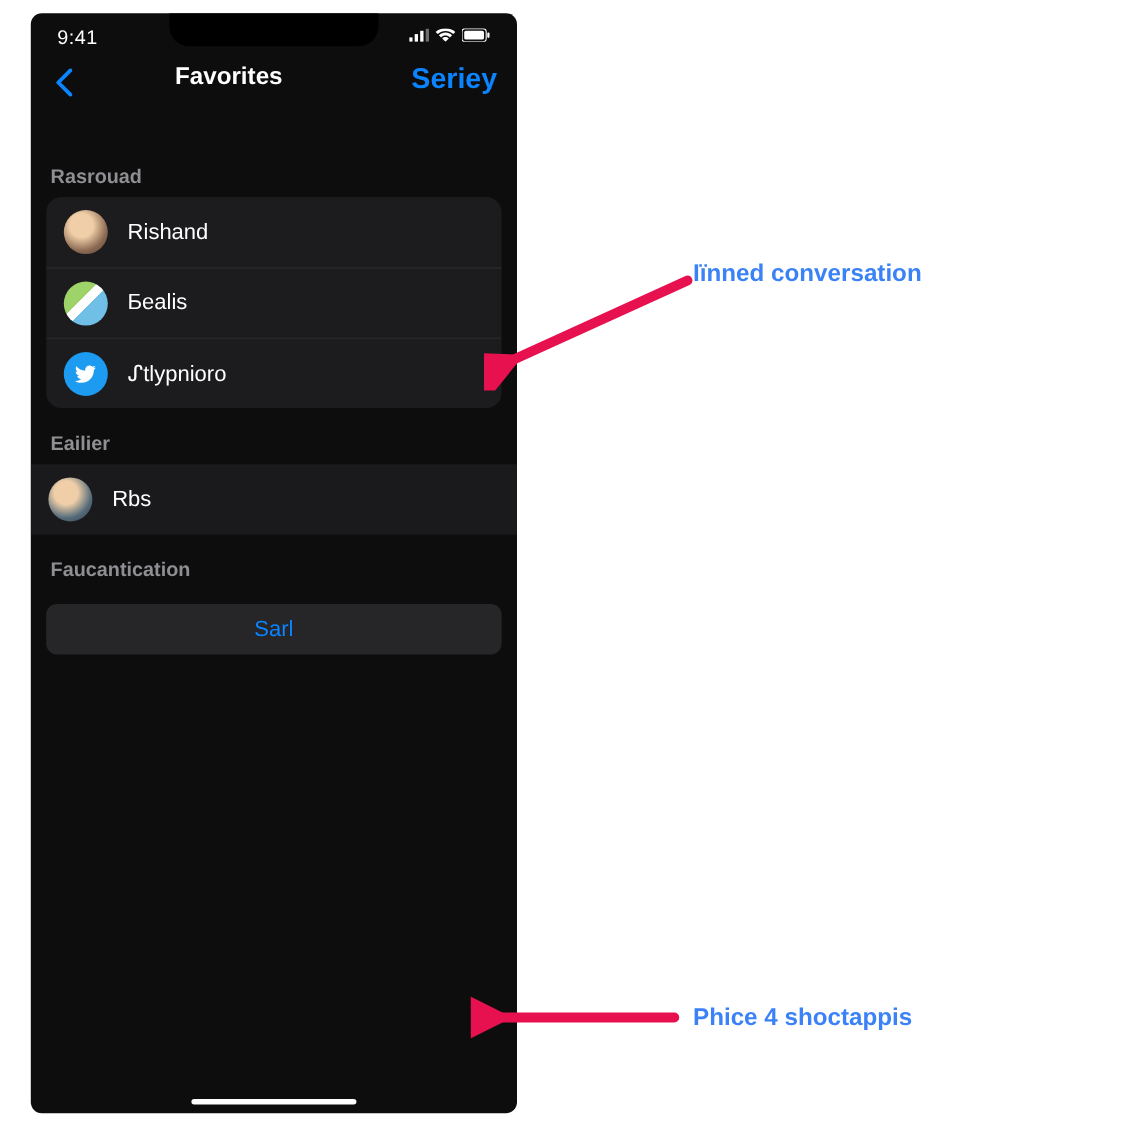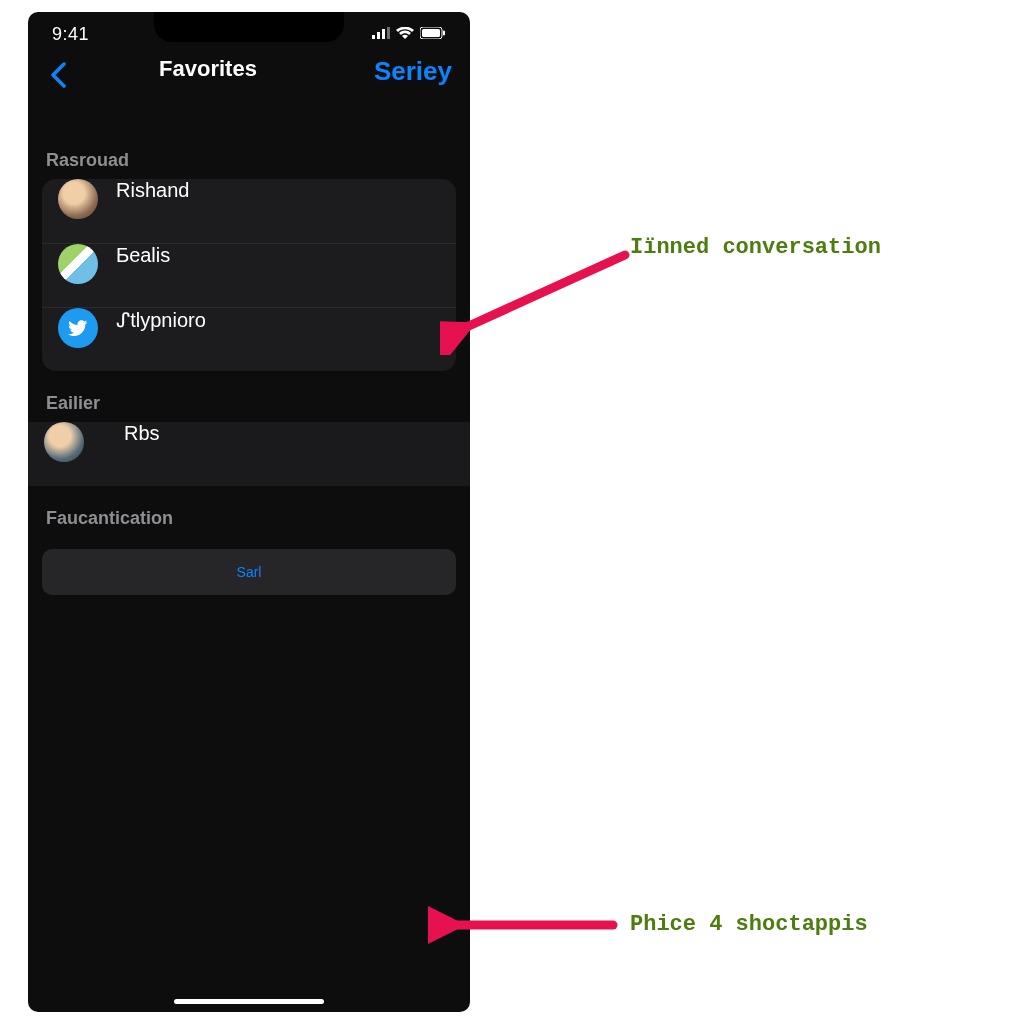--- a/index.html
+++ b/index.html
@@ -60,21 +60,21 @@
     font-weight: 600;
   }
   .card {
     margin: 0 14px;
     background: #1c1c1e;
     border-radius: 14px;
     overflow: hidden;
   }
   .row {
     display: flex;
-    align-items: flex-start;
+    align-items: center;
     height: 64px;
     padding: 0 16px;
     cursor: pointer;
   }
   .row + .row { border-top: 1px solid rgba(255,255,255,0.07); }
   .row .avatar {
     width: 40px; height: 40px; border-radius: 50%;
     flex-shrink: 0;
     display: flex; align-items: center; justify-content: center;
     overflow: hidden;
@@ -83,32 +83,31 @@
     margin-left: 18px;
     font-size: 20px;
     font-weight: 500;
     color: #fff;
   }
   .section-list {
     background: #141416;
   }
   .section-list .row {
     background: #1a1a1c;
-    gap: 22px;
   }
   .action-button {
     margin: 12px 14px 0 14px;
     height: 46px;
     background: rgba(120,120,128,0.24);
     border-radius: 10px;
     display: flex;
     align-items: center;
     justify-content: center;
     color: #0a84ff;
-    font-size: 14px;
+    font-size: 20px;
     font-weight: 500;
     cursor: pointer;
   }
   .action-button.secondary {
     background: rgba(120,120,128,0.32);
   }
   .home-indicator {
     position: absolute;
     bottom: 8px;
     left: 50%;
@@ -129,22 +128,22 @@
   }
   .av-photo3 { background: radial-gradient(circle at 40% 35%, #e6c5a4 0 28%, #7a2e2e 60%, #2b2825 100%); }
   .av-twitter { background: #1d9bf0; color:#fff; }
   .av-photo4 { background: radial-gradient(circle at 40% 35%, #f0cfa8 0 30%, #556b7a 65%, #2c3a42 100%); }
   .av-photo5 { background: radial-gradient(circle at 40% 35%, #f2d7b5 0 30%, #7d8a52 65%, #3a3f2a 100%); }
   
   .annotation {
     position: absolute;
     font-size: 22px;
     font-weight: 600;
-    color: #4d7c0f;
-    font-family: Liberation Mono, monospace;
+    color: #3b82f6;
+    font-family: Liberation Sans, sans-serif;
   }
   .arrow { position: absolute; }
 </style>
 </head>
 <body>
 
 <div class="phone">
   <div class="status-bar">
     <div class="notch"></div>
     <span class="time">9:41</span>

